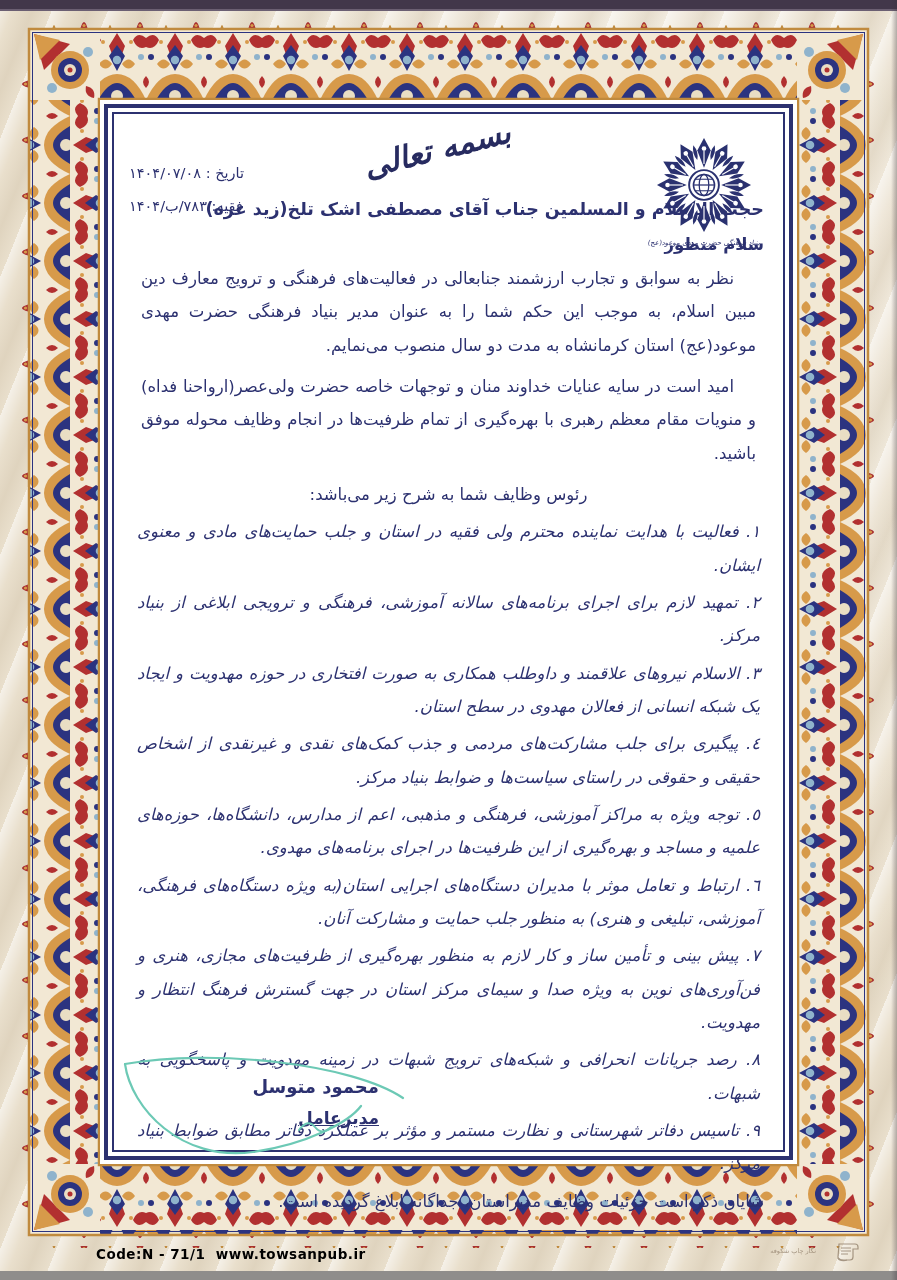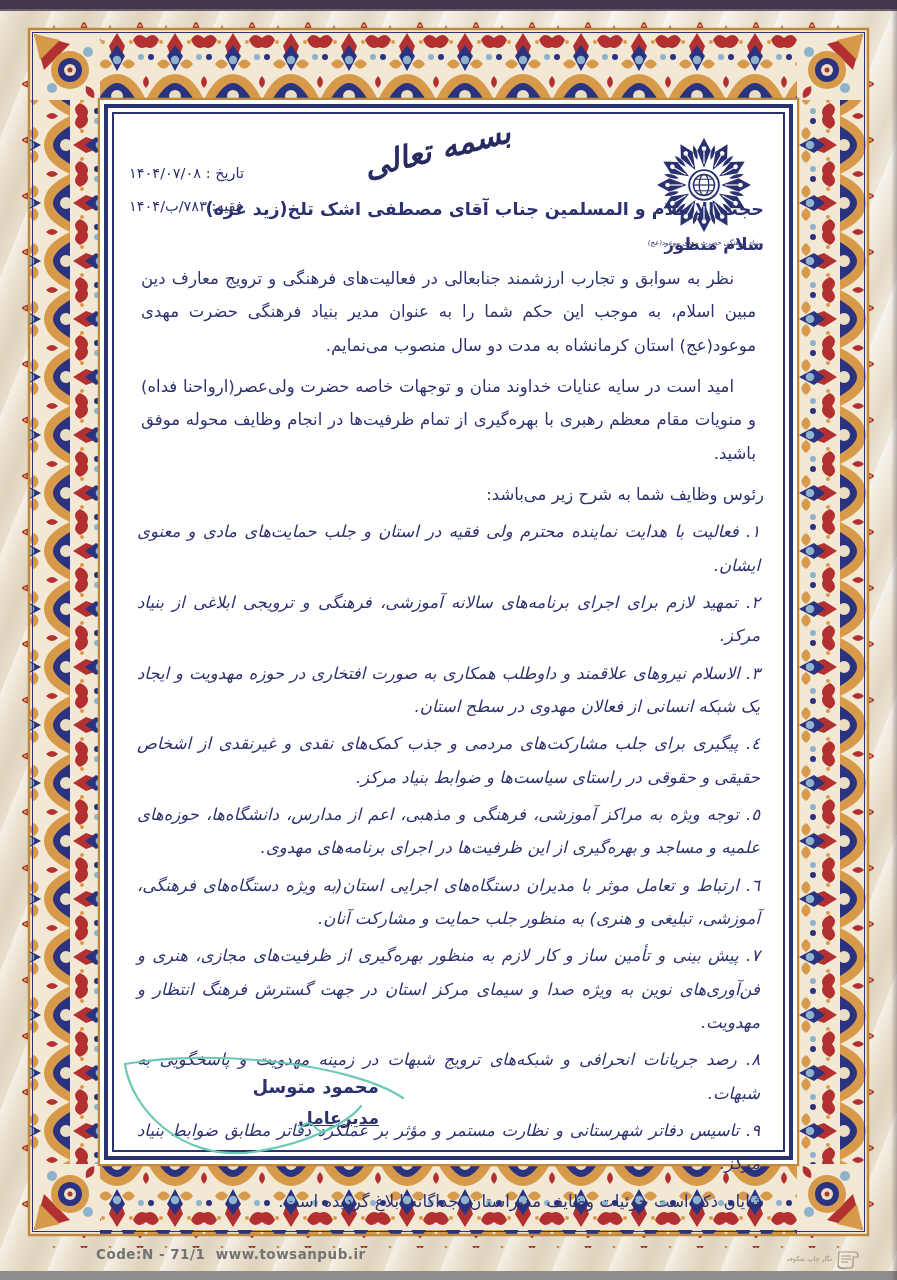--- a/index.html
+++ b/index.html
@@ -31,31 +31,31 @@
   }
   .meta{position:absolute;top:42px;left:14px;font-size:14.5px;line-height:2.3;text-align:left;}
   .meta .row{white-space:nowrap;}
   .logo-box{position:absolute;top:22px;right:14px;width:128px;text-align:center;}
   .logo-caption{font-size:7px;letter-spacing:.5px;color:#2c3170;margin-top:2px;transform:skewX(-8deg);}
 
   .flow{padding:84px 18px 0 18px;}
   .addressee{font-weight:bold;font-size:17.5px;margin:0 0 6px 0;}
   .salutation{font-weight:bold;font-size:16.5px;margin:16px 0 6px 0;}
   .para{margin:8px;line-height:2.02;text-align:justify;text-indent:22px;}
-  .intro{margin:0;line-height:2.02;text-align:right;}
+  .intro{margin:0;line-height:2.02;text-align:center;}
   .duty{line-height:2.02;text-align:justify;margin:4px;font-style:italic;}
   .closing{line-height:2.02;margin:0;text-align:right;}
 
   .signature{position:absolute;top:930px;left:34px;width:230px;text-align:right;font-weight:bold;line-height:1.85;margin-top:25px;}
   .sig-name{font-size:18px;}
   .sig-title{font-size:17px;text-decoration:underline;}
   .sig-swoosh{position:absolute;top:-24px;left:-46px;pointer-events:none;}
 
-  .footer-code{position:absolute;bottom:18px;left:96px;color:#737373;font-weight:bold;font-size:13.5px;letter-spacing:.5px;font-family:"DejaVu Sans",sans-serif;}
-  .printer-mark{position:absolute;bottom:10px;right:36px;display:flex;align-items:center;gap:3px;opacity:.75;}
+  .footer-code{position:absolute;bottom:18px;left:96px;color:#000000;font-weight:bold;font-size:13.5px;letter-spacing:.5px;font-family:"DejaVu Sans",sans-serif;}
+  .printer-mark{position:absolute;bottom:18px;right:36px;display:flex;align-items:center;gap:19px;opacity:.75;}
   .printer-mark .pm-text{font-size:6.5px;color:#8d7b66;direction:rtl;}
 </style>
 </head>
 <body>
 
 <div class="scan-top"></div>
 <div class="scan-bottom"></div>
 <div class="scan-right"></div>
 
 <svg class="frame" width="897" height="1280" viewBox="0 0 897 1280" aria-hidden="true">

